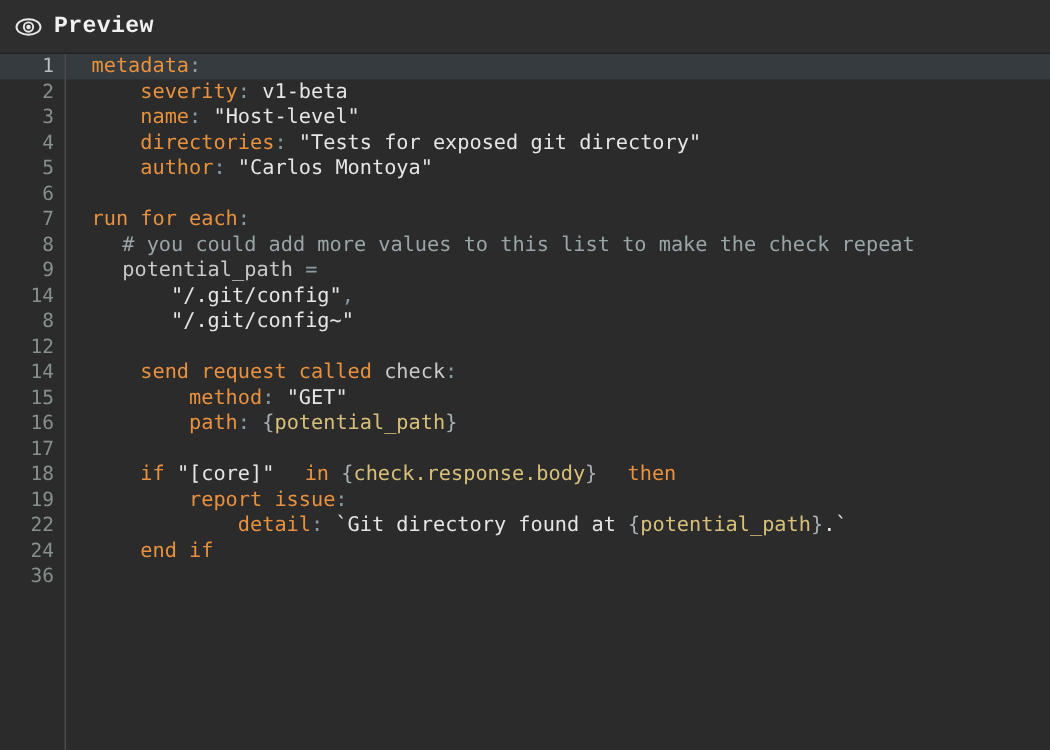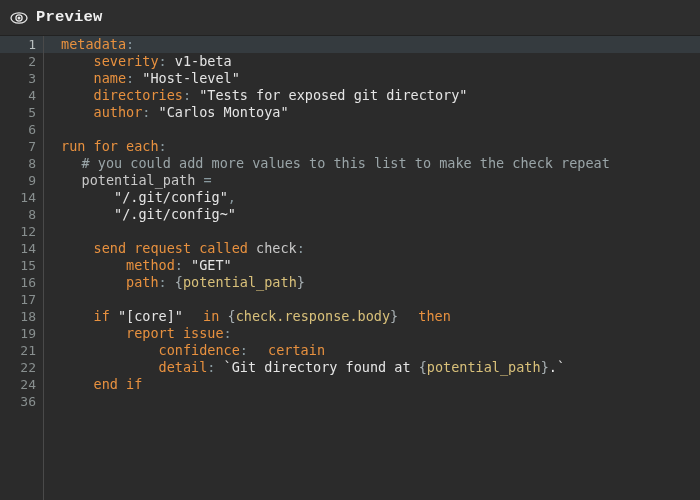--- a/index.html
+++ b/index.html
@@ -96,20 +96,19 @@
         <div class="code-line"><span class="lnum">9</span><span class="ltext"><span class="t">    </span><span class="n">potential_path</span><span class="t"> </span><span class="p">=</span></span></div>
         <div class="code-line"><span class="lnum">14</span><span class="ltext"><span class="t">        </span><span class="s">"/.git/config"</span><span class="p">,</span></span></div>
         <div class="code-line"><span class="lnum">8</span><span class="ltext"><span class="t">        </span><span class="s">"/.git/config~"</span></span></div>
         <div class="code-line"><span class="lnum">12</span><span class="ltext"></span></div>
         <div class="code-line"><span class="lnum">14</span><span class="ltext"><span class="t">    </span><span class="k">send request called</span><span class="t"> </span><span class="n">check</span><span class="p">:</span></span></div>
         <div class="code-line"><span class="lnum">15</span><span class="ltext"><span class="t">        </span><span class="k">method</span><span class="p">:</span><span class="t"> </span><span class="s">"GET"</span></span></div>
         <div class="code-line"><span class="lnum">16</span><span class="ltext"><span class="t">        </span><span class="k">path</span><span class="p">:</span><span class="t"> </span><span class="b">{</span><span class="v">potential_path</span><span class="b">}</span></span></div>
         <div class="code-line"><span class="lnum">17</span><span class="ltext"></span></div>
         <div class="code-line"><span class="lnum">18</span><span class="ltext"><span class="t">    </span><span class="k">if</span><span class="t"> </span><span class="s">"[core]"</span><span class="t"> </span><span class="k">in</span><span class="t"> </span><span class="b">{</span><span class="v">check.response.body</span><span class="b">}</span><span class="t"> </span><span class="k">then</span></span></div>
         <div class="code-line"><span class="lnum">19</span><span class="ltext"><span class="t">        </span><span class="k">report issue</span><span class="p">:</span></span></div>
-        <div class="code-line"><span class="lnum">21</span><span class="ltext"><span class="t">            </span><span class="k">confidence</span><span class="p">:</span><span class="t"> </span><span class="k">certain</span></span></div>
         <div class="code-line"><span class="lnum">22</span><span class="ltext"><span class="t">            </span><span class="k">detail</span><span class="p">:</span><span class="t"> </span><span class="s">`Git directory found at </span><span class="b">{</span><span class="v">potential_path</span><span class="b">}</span><span class="s">.`</span></span></div>
         <div class="code-line"><span class="lnum">24</span><span class="ltext"><span class="t">    </span><span class="k">end if</span></span></div>
         <div class="code-line"><span class="lnum">36</span><span class="ltext"></span></div>
       </div>
   </div>
 
 </div>
 
 </body></html>

